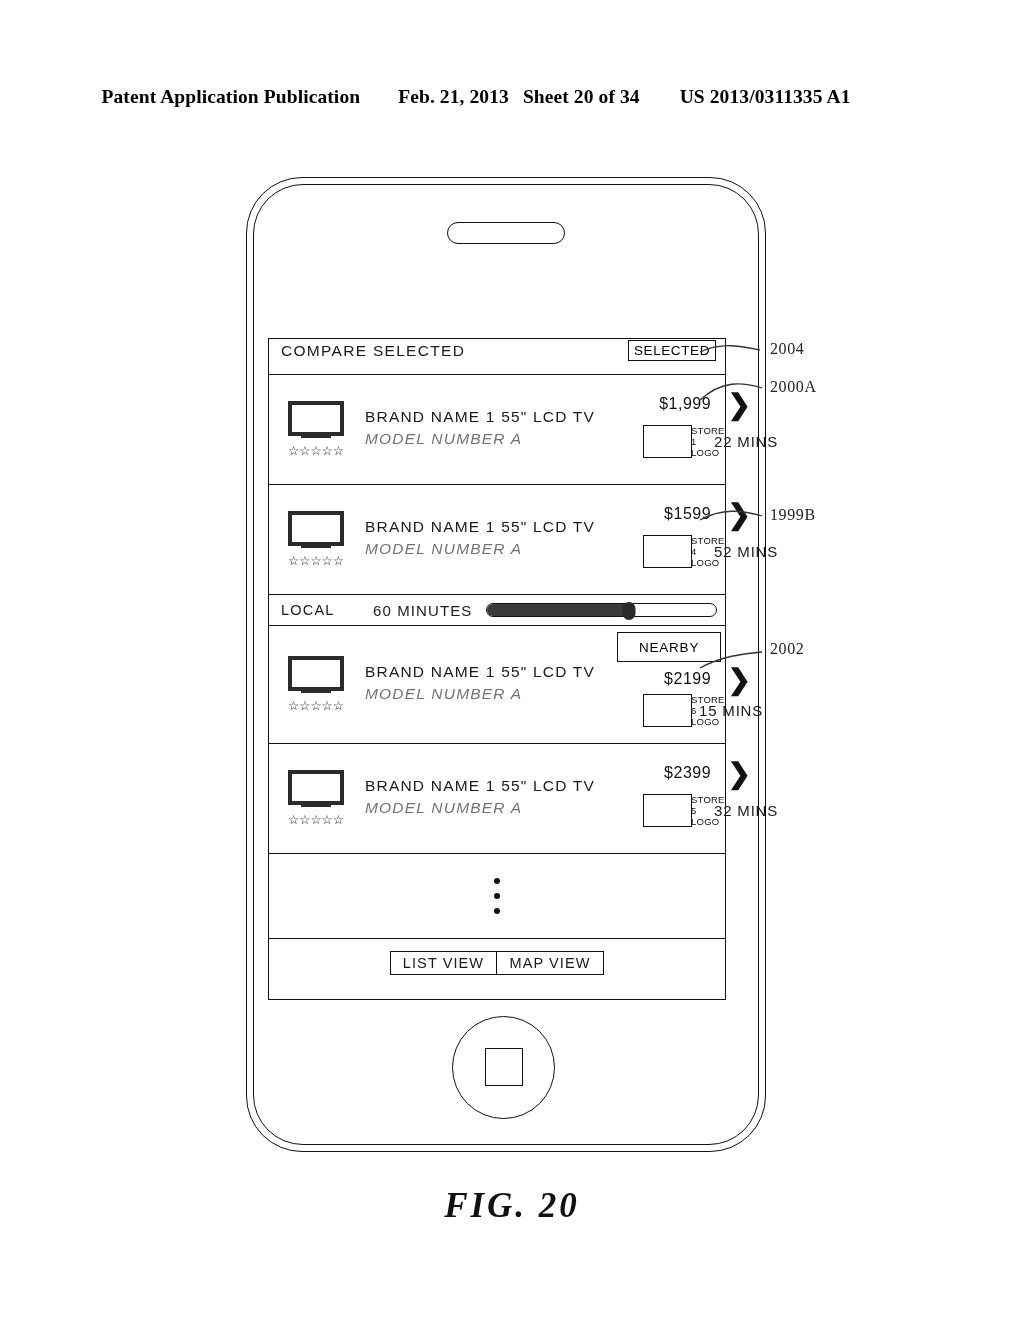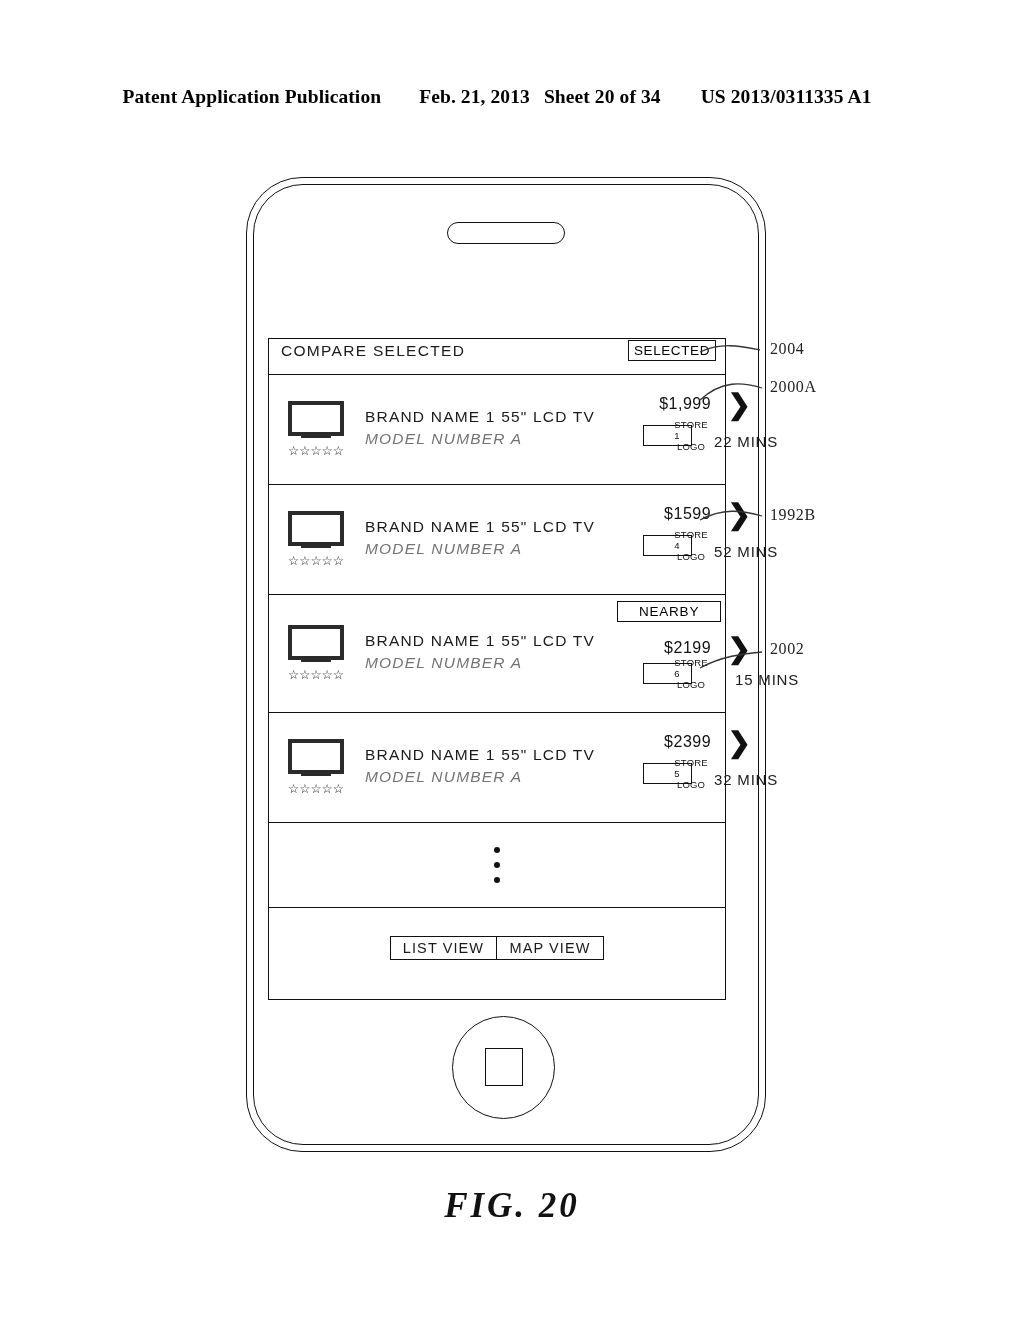--- a/index.html
+++ b/index.html
@@ -11,21 +11,20 @@
     position:relative;
     overflow:hidden;
   }
   
   .pat-header{
     position:absolute;top:86px;left:0;width:952px;
     display:flex;justify-content:center;align-items:baseline;
     font-family:"Liberation Serif", serif;
     font-weight:bold;font-size:19.5px;letter-spacing:0.1px;
     white-space:nowrap;
-    padding-left:21px;
   }
   .pat-header .seg{display:inline-block;}
   .pat-header .gap1{width:38px;display:inline-block;}
   .pat-header .gap2{width:14px;display:inline-block;}
   .pat-header .gap3{width:40px;display:inline-block;}
 
   
   .phone-outer{
     position:absolute;left:246px;top:177px;
     width:520px;height:975px;
@@ -120,53 +119,53 @@
   }
   .pname{font-size:15.5px;letter-spacing:1.2px;color:#1a1a1a;line-height:1.38;white-space:nowrap;}
   .pmodel{font-size:15.5px;letter-spacing:1.2px;color:#737373;line-height:1.38;white-space:nowrap;font-style:italic;}
 
   .pright{
     flex:0 0 158px;width:158px;height:100%;
     position:relative;
   }
   .nearby-badge{
     position:absolute;left:22px;top:6px;
-    width:104px;height:21px;
+    width:104px;height:30px;
     font-size:13.5px;letter-spacing:0.8px;
   }
   .price{
     position:absolute;right:42px;
     font-size:16px;letter-spacing:0.5px;color:#111;white-space:nowrap;
   }
   .chev{
     position:absolute;right:2px;
     font-size:28px;font-weight:bold;line-height:1;color:#111;
   }
   .store-logo{
     position:absolute;
-    width:47px;height:21px;
+    width:47px;height:33px;
     border:1.5px solid #111;box-sizing:border-box;background:#fff;
-    display:flex;flex-direction:column;align-items:center;justify-content:center;
+    display:flex;flex-direction:column;align-items:flex-start;justify-content:center;
     font-size:9.5px;line-height:1.18;letter-spacing:0.2px;color:#111;padding-left:47px;
   }
   .mins{
     position:absolute;
     font-size:15px;letter-spacing:0.8px;color:#1a1a1a;white-space:nowrap;
   }
 
   
   .r-a .price{top:20px;}
   .r-a .chev{top:16px;}
   .r-a .store-logo{left:48px;top:50px;}
   .r-a .mins{left:104px;top:58px;margin-left:15px;}
 
   .r-b .price{top:44px;}
   .r-b .chev{top:40px;}
   .r-b .store-logo{left:48px;top:68px;}
-  .r-b .mins{left:104px;top:76px;margin-left:36px;}
+  .r-b .mins{left:104px;top:76px;}
 
   
   .slider-row{
     flex:0 0 31px;height:31px;
     display:flex;align-items:center;
     padding:0 8px 0 12px;box-sizing:border-box;
   }
   .loc-label{font-size:14.5px;letter-spacing:1.2px;color:#1a1a1a;width:92px;flex:0 0 92px;}
   .mins-label{font-size:15px;letter-spacing:1.1px;color:#1a1a1a;flex:0 0 auto;}
   .track{
@@ -284,20 +283,28 @@
       <span class="price">$1599</span>
       <span class="chev">❯</span>
       <span class="store-logo">
         <span>STORE 4</span>
         <span>LOGO</span>
       </span>
       <span class="mins">52 MINS</span>
     </div>
   </div>
 
+  <div class="slider-row sep">
+    <span class="loc-label">LOCAL</span>
+    <span class="mins-label">60 MINUTES</span>
+    <span class="track">
+      <span class="track-fill" style="width: 62%;"></span>
+      <span class="knob" style="left: 62%;"></span>
+    </span>
+  </div>
 
   <div class="prow tall r-b sep">
     <div class="thumb-wrap">
       <div class="tv"></div>
       <div class="stars">☆☆☆☆☆</div>
     </div>
     <div class="pinfo">
       <div class="pname">BRAND NAME 1 55" LCD TV</div>
       <div class="pmodel">MODEL NUMBER A</div>
     </div>
@@ -355,16 +362,16 @@
 
   <path d="M700,400 C722,380 742,382 762,388" fill="none" stroke="#333" stroke-width="1.3"></path>
 
   <path d="M700,520 C722,508 742,510 762,516" fill="none" stroke="#333" stroke-width="1.3"></path>
 
   <path d="M700,668 C722,656 742,654 762,652" fill="none" stroke="#333" stroke-width="1.3"></path>
 </svg>
 
 <div class="refnum" style="left:770px;top:340px;">2004</div>
 <div class="refnum" style="left:770px;top:378px;">2000A</div>
-<div class="refnum" style="left:770px;top:506px;">1992B</div>
+<div class="refnum" style="left:770px;top:506px;">1999B</div>
 <div class="refnum" style="left:770px;top:640px;">2002</div>
 
 <div class="fig-cap">FIG. 20</div>
 
 </body></html>

